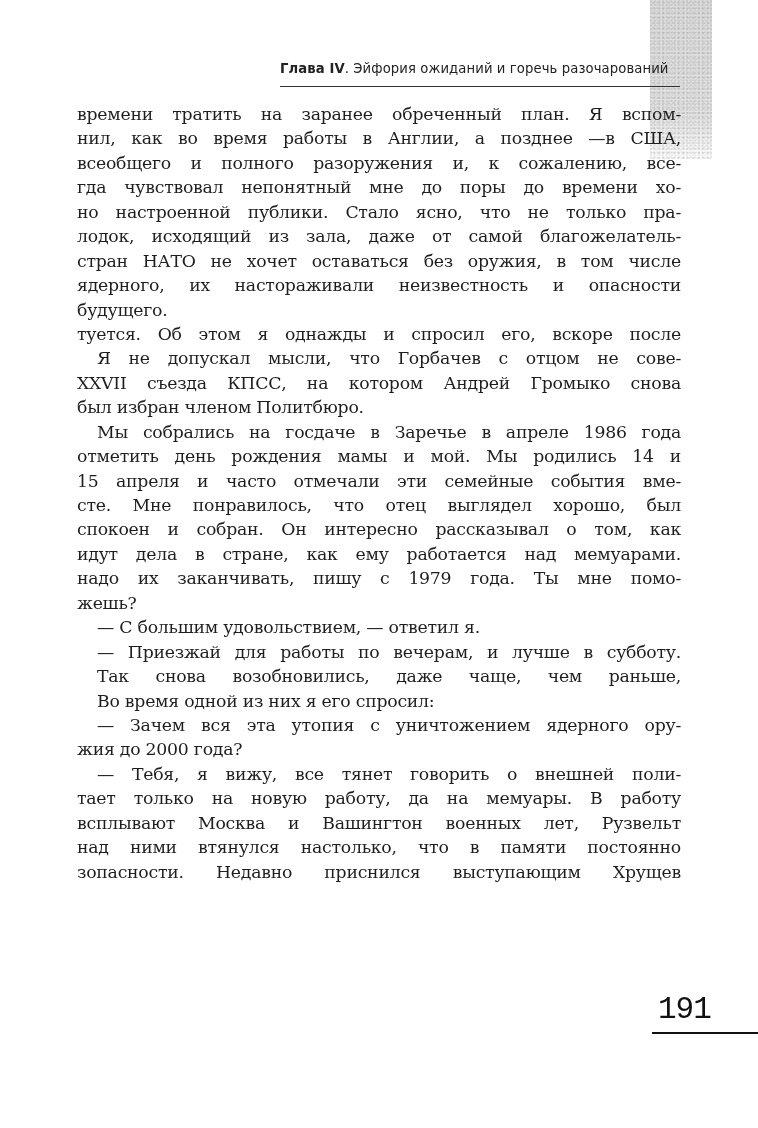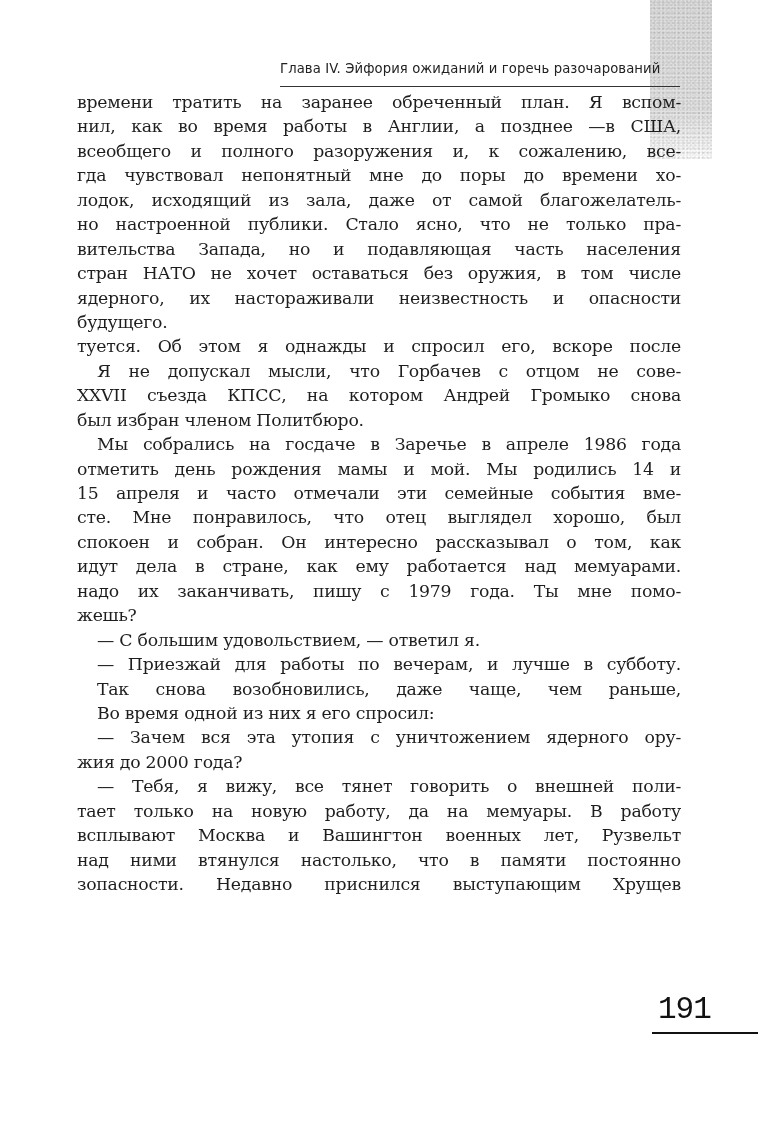--- a/index.html
+++ b/index.html
@@ -33,35 +33,35 @@
       top: 60px;
       width: 400px;
       font-family: "DejaVu Sans", sans-serif;
       font-size: 13.2px;
       line-height: 18px;
       white-space: nowrap;
       color: #222;
       letter-spacing: 0.1px;
     }
     .running-head .chapter {
-      font-weight: normal;
+      font-weight: bold;
       text-align: center;
     }
     .head-rule {
       position: absolute;
       left: 280px;
       top: 86px;
       width: 400px;
       height: 0;
       border-top: 1.5px solid #333;
     }
     .body-text {
       position: absolute;
       left: 77px;
-      top: 90px;
+      top: 102px;
       width: 604px;
       font-family: "DejaVu Serif", serif;
       font-size: 17.3px;
       line-height: 24.45px;
       color: #1e1e1e;
       letter-spacing: -0.25px;
     }
     .line {
       display: block;
       white-space: nowrap;
@@ -101,23 +101,22 @@
 <div class="running-head">
   <span class="chapter">Глава IV</span><span>. </span><span>Эйфория ожиданий и горечь разочарований</span>
 </div>
 <div class="head-rule"></div>
 
 <div class="body-text" id="body-text">
     <span class="line">времени тратить на заранее обреченный план. Я вспом-</span>
     <span class="line">нил, как во время работы в Англии, а позднее —в США,</span>
     <span class="line">всеобщего и полного разоружения и, к сожалению, все-</span>
     <span class="line">гда чувствовал непонятный мне до поры до времени хо-</span>
+    <span class="line">но настроенной публики. Стало ясно, что не только пра-</span>
     <span class="line">лодок, исходящий из зала, даже от самой благожелатель-</span>
-    <span class="line">но настроенной публики. Стало ясно, что не только пра-</span>
-    <span class="line">вительства Запада, но и подавляющая часть населения</span>
     <span class="line">стран НАТО не хочет оставаться без оружия, в том числе</span>
     <span class="line">ядерного, их настораживали неизвестность и опасности</span>
     <span class="line last">будущего.</span>
     <span class="line">туется. Об этом я однажды и спросил его, вскоре после</span>
     <span class="line indent">Я не допускал мысли, что Горбачев с отцом не сове-</span>
     <span class="line">XXVII съезда КПСС, на котором Андрей Громыко снова</span>
     <span class="line last">был избран членом Политбюро.</span>
     <span class="line indent">Мы собрались на госдаче в Заречье в апреле 1986 года</span>
     <span class="line">отметить день рождения мамы и мой. Мы родились 14 и</span>
     <span class="line">15 апреля и часто отмечали эти семейные события вме-</span>

